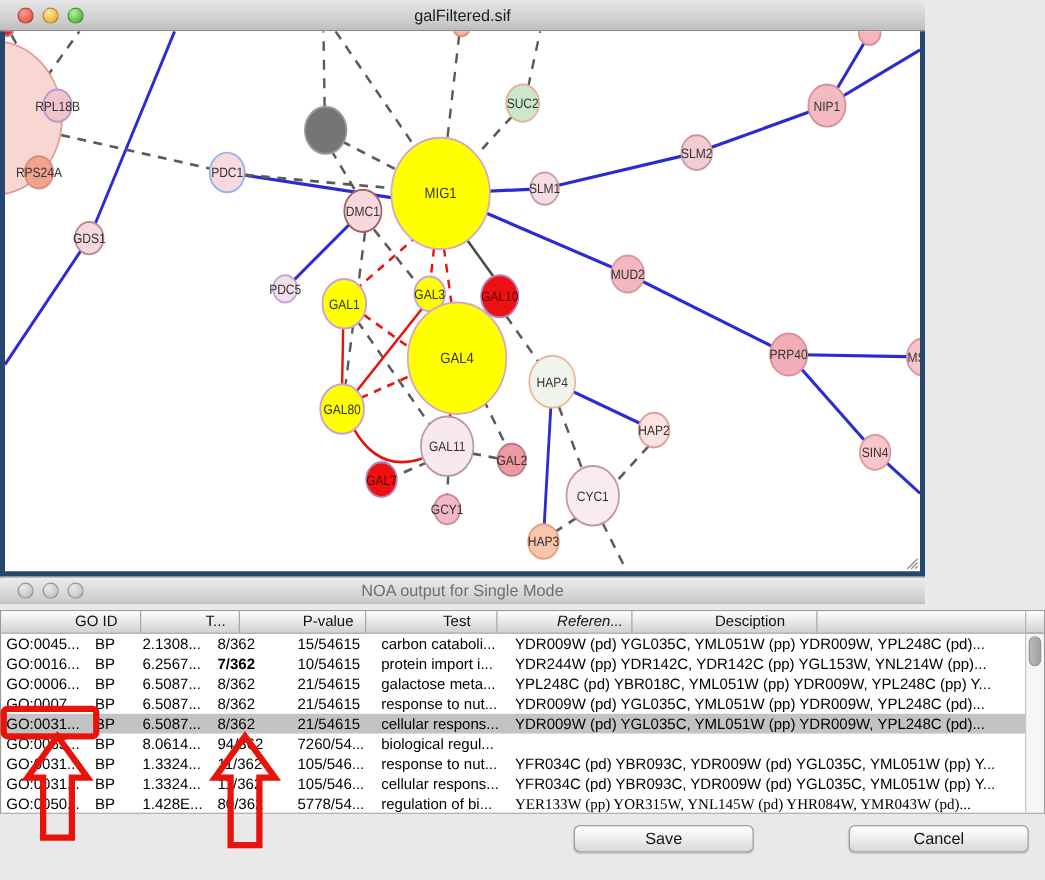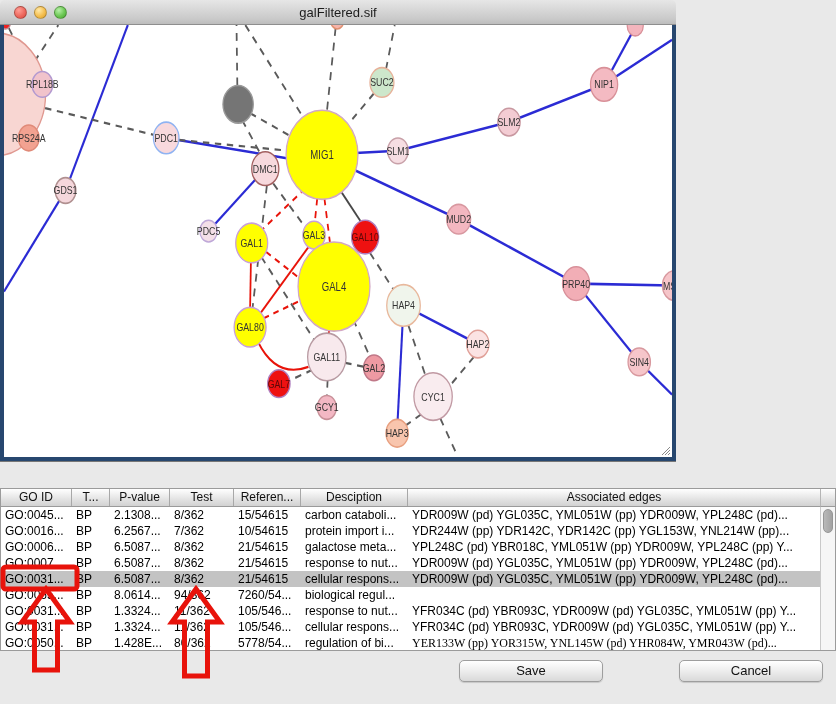--- a/index.html
+++ b/index.html
@@ -1,19 +1,19 @@
 <!DOCTYPE html>
 <html><head>
 <meta charset="utf-8">
 <style>
   html,body{margin:0;padding:0;background:#dcdcdc;}
   *{box-sizing:border-box;}
   #page{position:relative;width:836px;height:704px;overflow:hidden;
         font-family:"Liberation Sans",sans-serif;background:#e9e9e9;}
-  .window{position:absolute;left:0;width:676px;}
+  .window{position:absolute;left:0;width:740px;}
   
   #net-window{top:0;height:461px;}
   .titlebar{position:relative;height:25px;
     background:linear-gradient(#e6e6e6,#c9c9c9 80%,#bdbdbd);
     border-bottom:1px solid #8e8e8e;border-radius:5px 5px 0 0;}
   .titlebar .title{position:absolute;left:0;right:0;top:0;bottom:0;
     text-align:center;line-height:25px;font-size:13px;color:#1c1c1c;}
   .lights{position:absolute;left:14px;top:6px;display:flex;gap:7px;}
   .light{width:13px;height:13px;border-radius:50%;border:1px solid rgba(0,0,0,.25);}
   .light.red{background:radial-gradient(circle at 35% 30%,#ff9d95,#ee6a5f 55%,#d5473c);}
@@ -29,21 +29,21 @@
   #noa-window{top:461px;height:243px;background:#e9e9e9;border-top:1px solid #777;}
   #noa-window .titlebar{height:21px;background:linear-gradient(#ededed,#d2d2d2 80%,#c6c6c6);border-bottom:1px solid #9a9a9a;}
   #noa-window .titlebar .title{line-height:21px;color:#6f6f6f;}
   #noa-window .lights{top:4px;}
   #table-wrap{position:absolute;left:0;top:26px;width:836px;height:163px;
     background:#fff;border:1px solid #9b9b9b;}
   #thead{display:flex;height:18px;
     background:linear-gradient(#ffffff,#e3e3e3 60%,#d2d2d2);
     border-bottom:1px solid #9a9a9a;}
   .th{flex:none;font-size:12px;color:#111;text-align:center;line-height:17px;
-    border-right:1px solid #a8a8a8;overflow:hidden;white-space:nowrap;}
+    border-right:1px solid #a8a8a8;overflow:hidden;white-space:nowrap;margin-left:41px;}
   .th:last-child{border-right:none;}
   #tbody{position:absolute;left:0;top:18px;right:15px;bottom:0;overflow:hidden;}
   .tr{display:flex;height:16px;background:#fff;}
   .tr.selected{background:#c3c3c3;}
   .td{flex:none;font-size:12px;color:#000;line-height:16px;padding-left:4px;
       overflow:hidden;white-space:nowrap;}
   #vscroll{position:absolute;right:0;top:0;bottom:0;width:15px;}
   #vscroll .stub{height:18px;background:linear-gradient(#ffffff,#e3e3e3 60%,#d2d2d2);
     border-bottom:1px solid #9a9a9a;border-left:1px solid #b5b5b5;}
   #vscroll .track{position:absolute;top:18px;bottom:0;left:0;right:0;
@@ -257,46 +257,54 @@
         </svg>
       <svg id="grip" width="12" height="12">
         <line x1="3" y1="11" x2="11" y2="3" stroke="#8a8a8a" stroke-width="1"></line>
         <line x1="6" y1="11" x2="11" y2="6" stroke="#8a8a8a" stroke-width="1"></line>
         <line x1="9" y1="11" x2="11" y2="9" stroke="#8a8a8a" stroke-width="1"></line>
       </svg>
     </div>
   </div>
 
   <div class="window" id="noa-window">
+    <div class="titlebar">
+      <div class="lights">
+        <span class="light gray"></span>
+        <span class="light gray"></span>
+        <span class="light gray"></span>
+      </div>
+      <div class="title">NOA output for Single Mode</div>
+    </div>
 
     <div id="table-wrap">
       <div id="thead">
           <div class="th" style="width: 71px;">GO ID</div>
           <div class="th" style="width: 38px;">T...</div>
           <div class="th" style="width: 60px;">P-value</div>
           <div class="th" style="width: 64px;">Test</div>
-          <div class="th" style="width: 67px;">Referen...</div>
+          <div class="th" style="width: 67px; font-style: italic;">Referen...</div>
           <div class="th" style="width: 107px;">Desciption</div>
           <div class="th" style="width: 412px;">Associated edges</div>
         </div>
       <div id="tbody">
           <div class="tr">
             <div class="td" style="width: 71px;">GO:0045...</div>
             <div class="td" style="width: 38px;">BP</div>
             <div class="td" style="width: 60px;">2.1308...</div>
             <div class="td" style="width: 64px;">8/362</div>
             <div class="td" style="width: 67px;">15/54615</div>
             <div class="td" style="width: 107px;">carbon cataboli...</div>
             <div class="td" style="width: 412px;">YDR009W (pd) YGL035C, YML051W (pp) YDR009W, YPL248C (pd)...</div>
           </div>
           <div class="tr">
             <div class="td" style="width: 71px;">GO:0016...</div>
             <div class="td" style="width: 38px;">BP</div>
             <div class="td" style="width: 60px;">6.2567...</div>
-            <div class="td" style="width: 64px;">7/362</div>
+            <div class="td" style="width: 64px; font-weight: bold;">7/362</div>
             <div class="td" style="width: 67px;">10/54615</div>
             <div class="td" style="width: 107px;">protein import i...</div>
             <div class="td" style="width: 412px;">YDR244W (pp) YDR142C, YDR142C (pp) YGL153W, YNL214W (pp)...</div>
           </div>
           <div class="tr">
             <div class="td" style="width: 71px;">GO:0006...</div>
             <div class="td" style="width: 38px;">BP</div>
             <div class="td" style="width: 60px;">6.5087...</div>
             <div class="td" style="width: 64px;">8/362</div>
             <div class="td" style="width: 67px;">21/54615</div>

